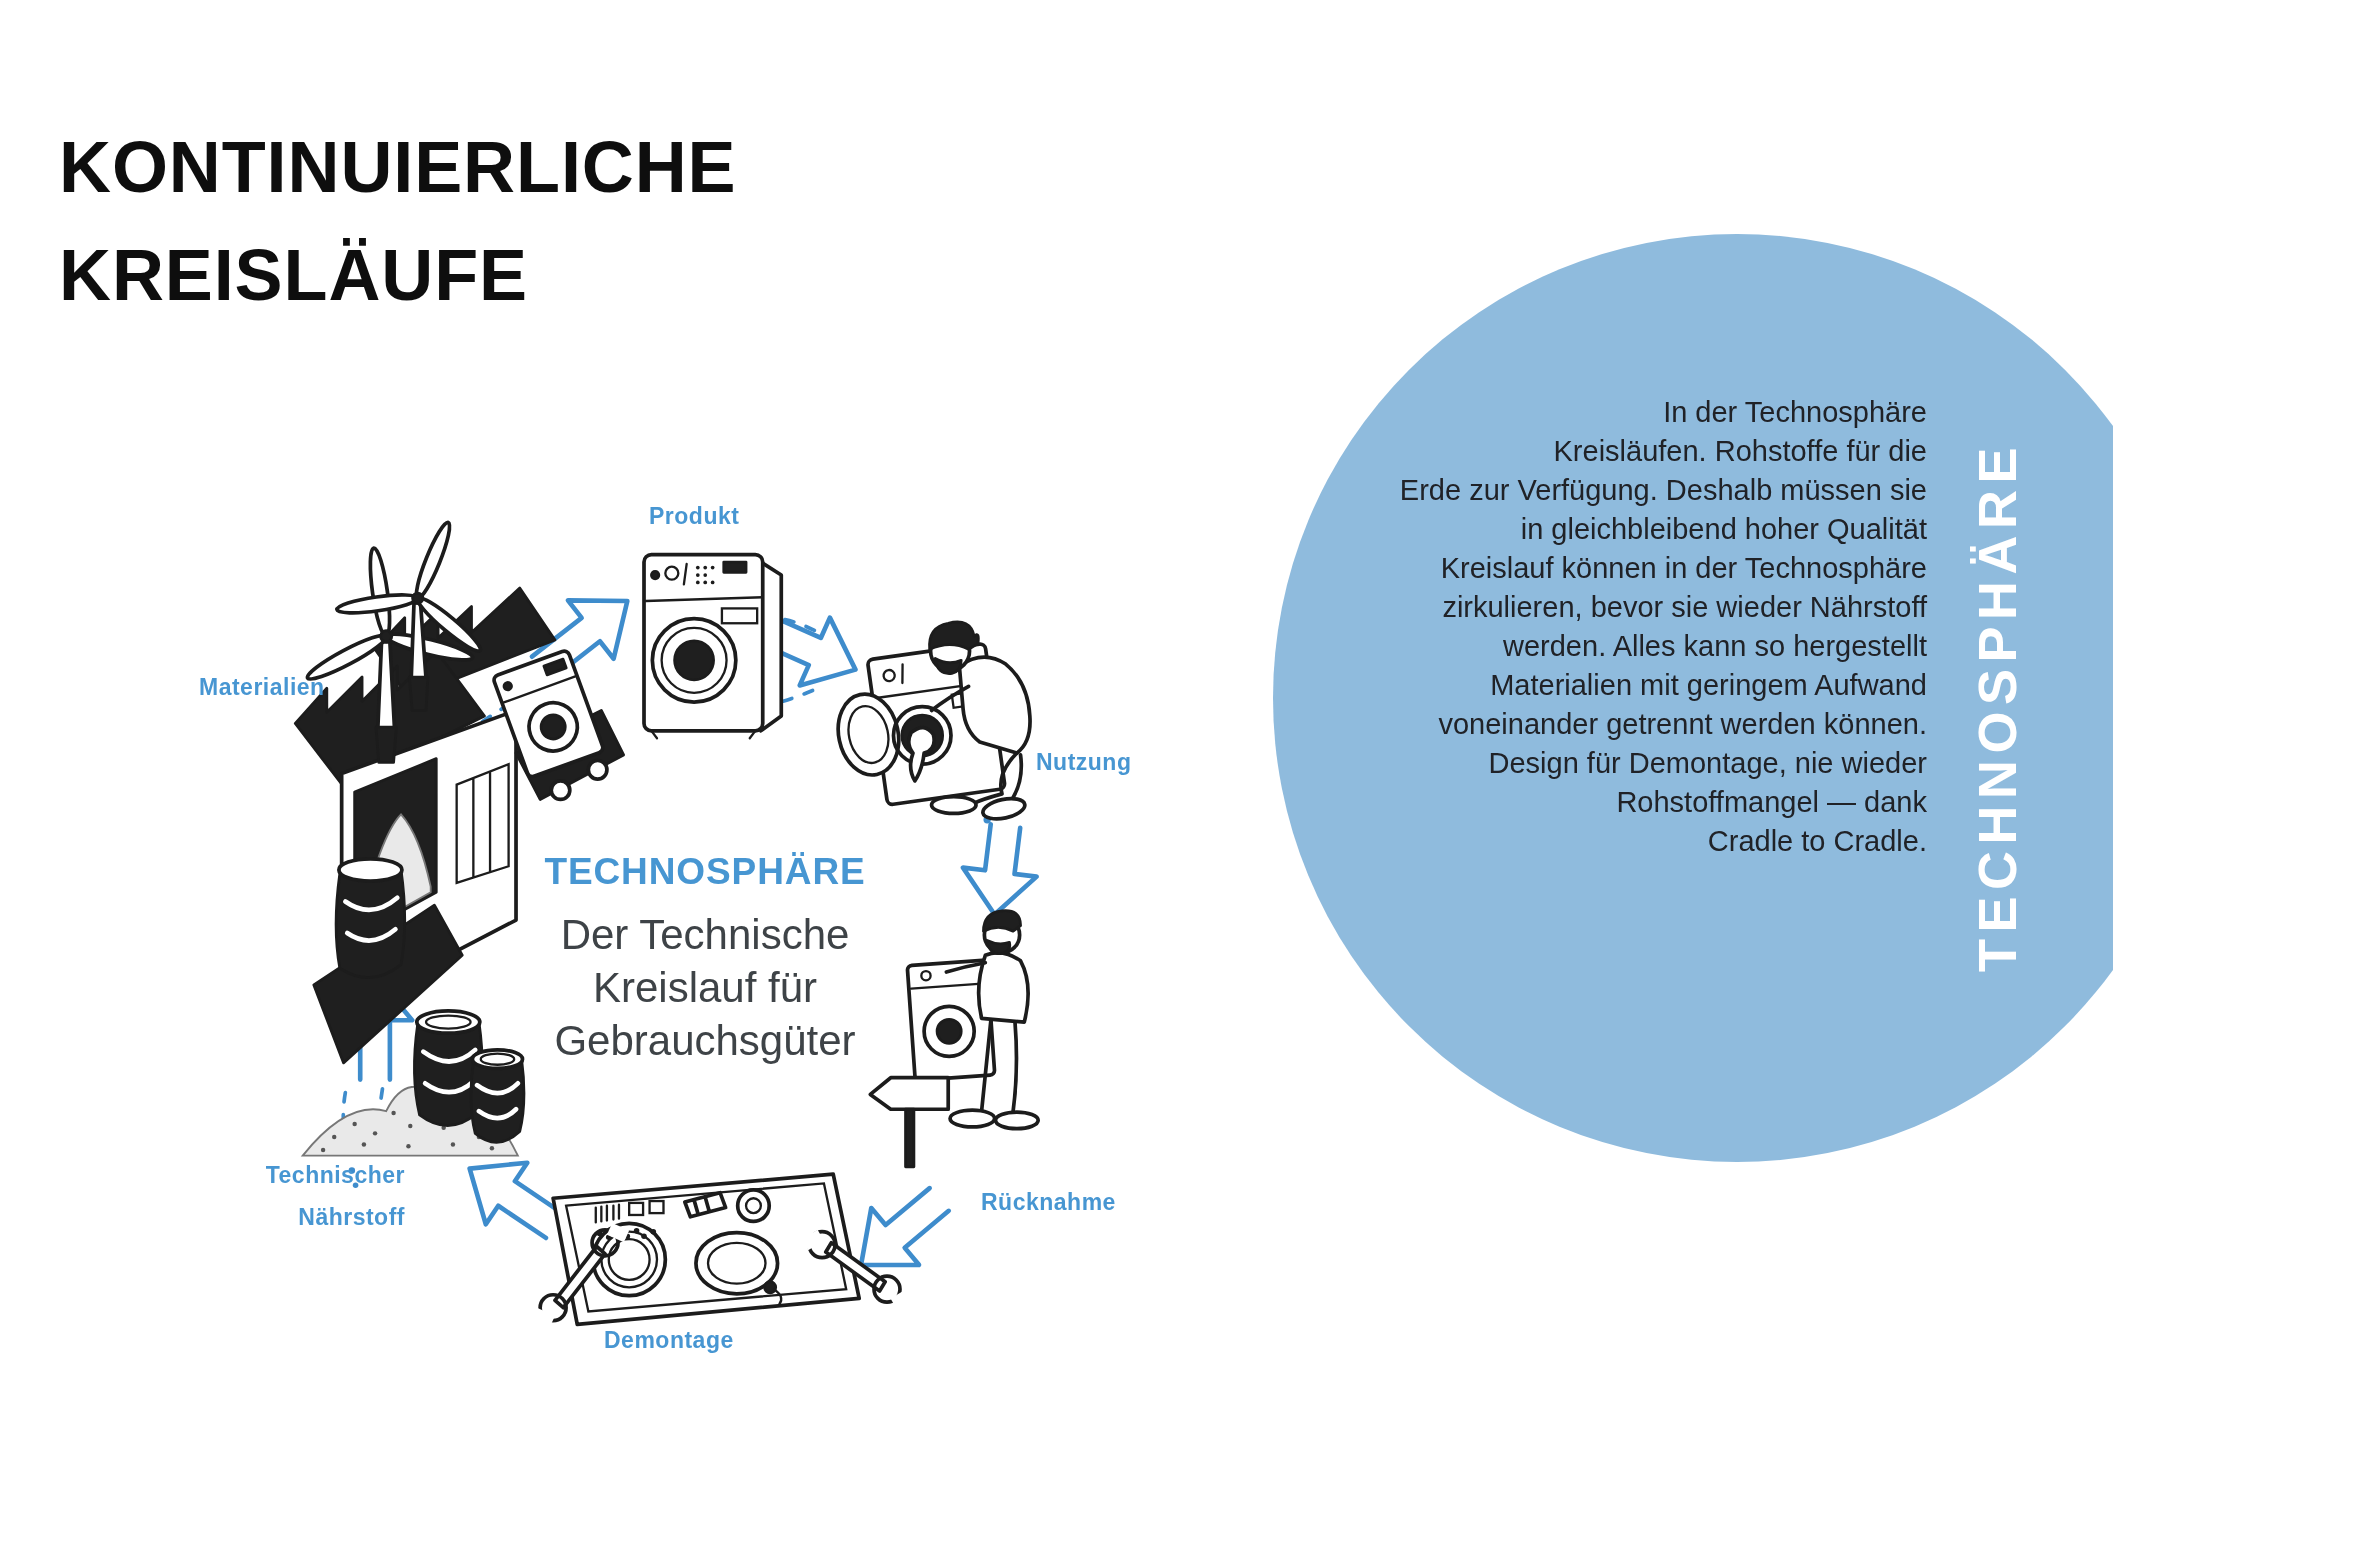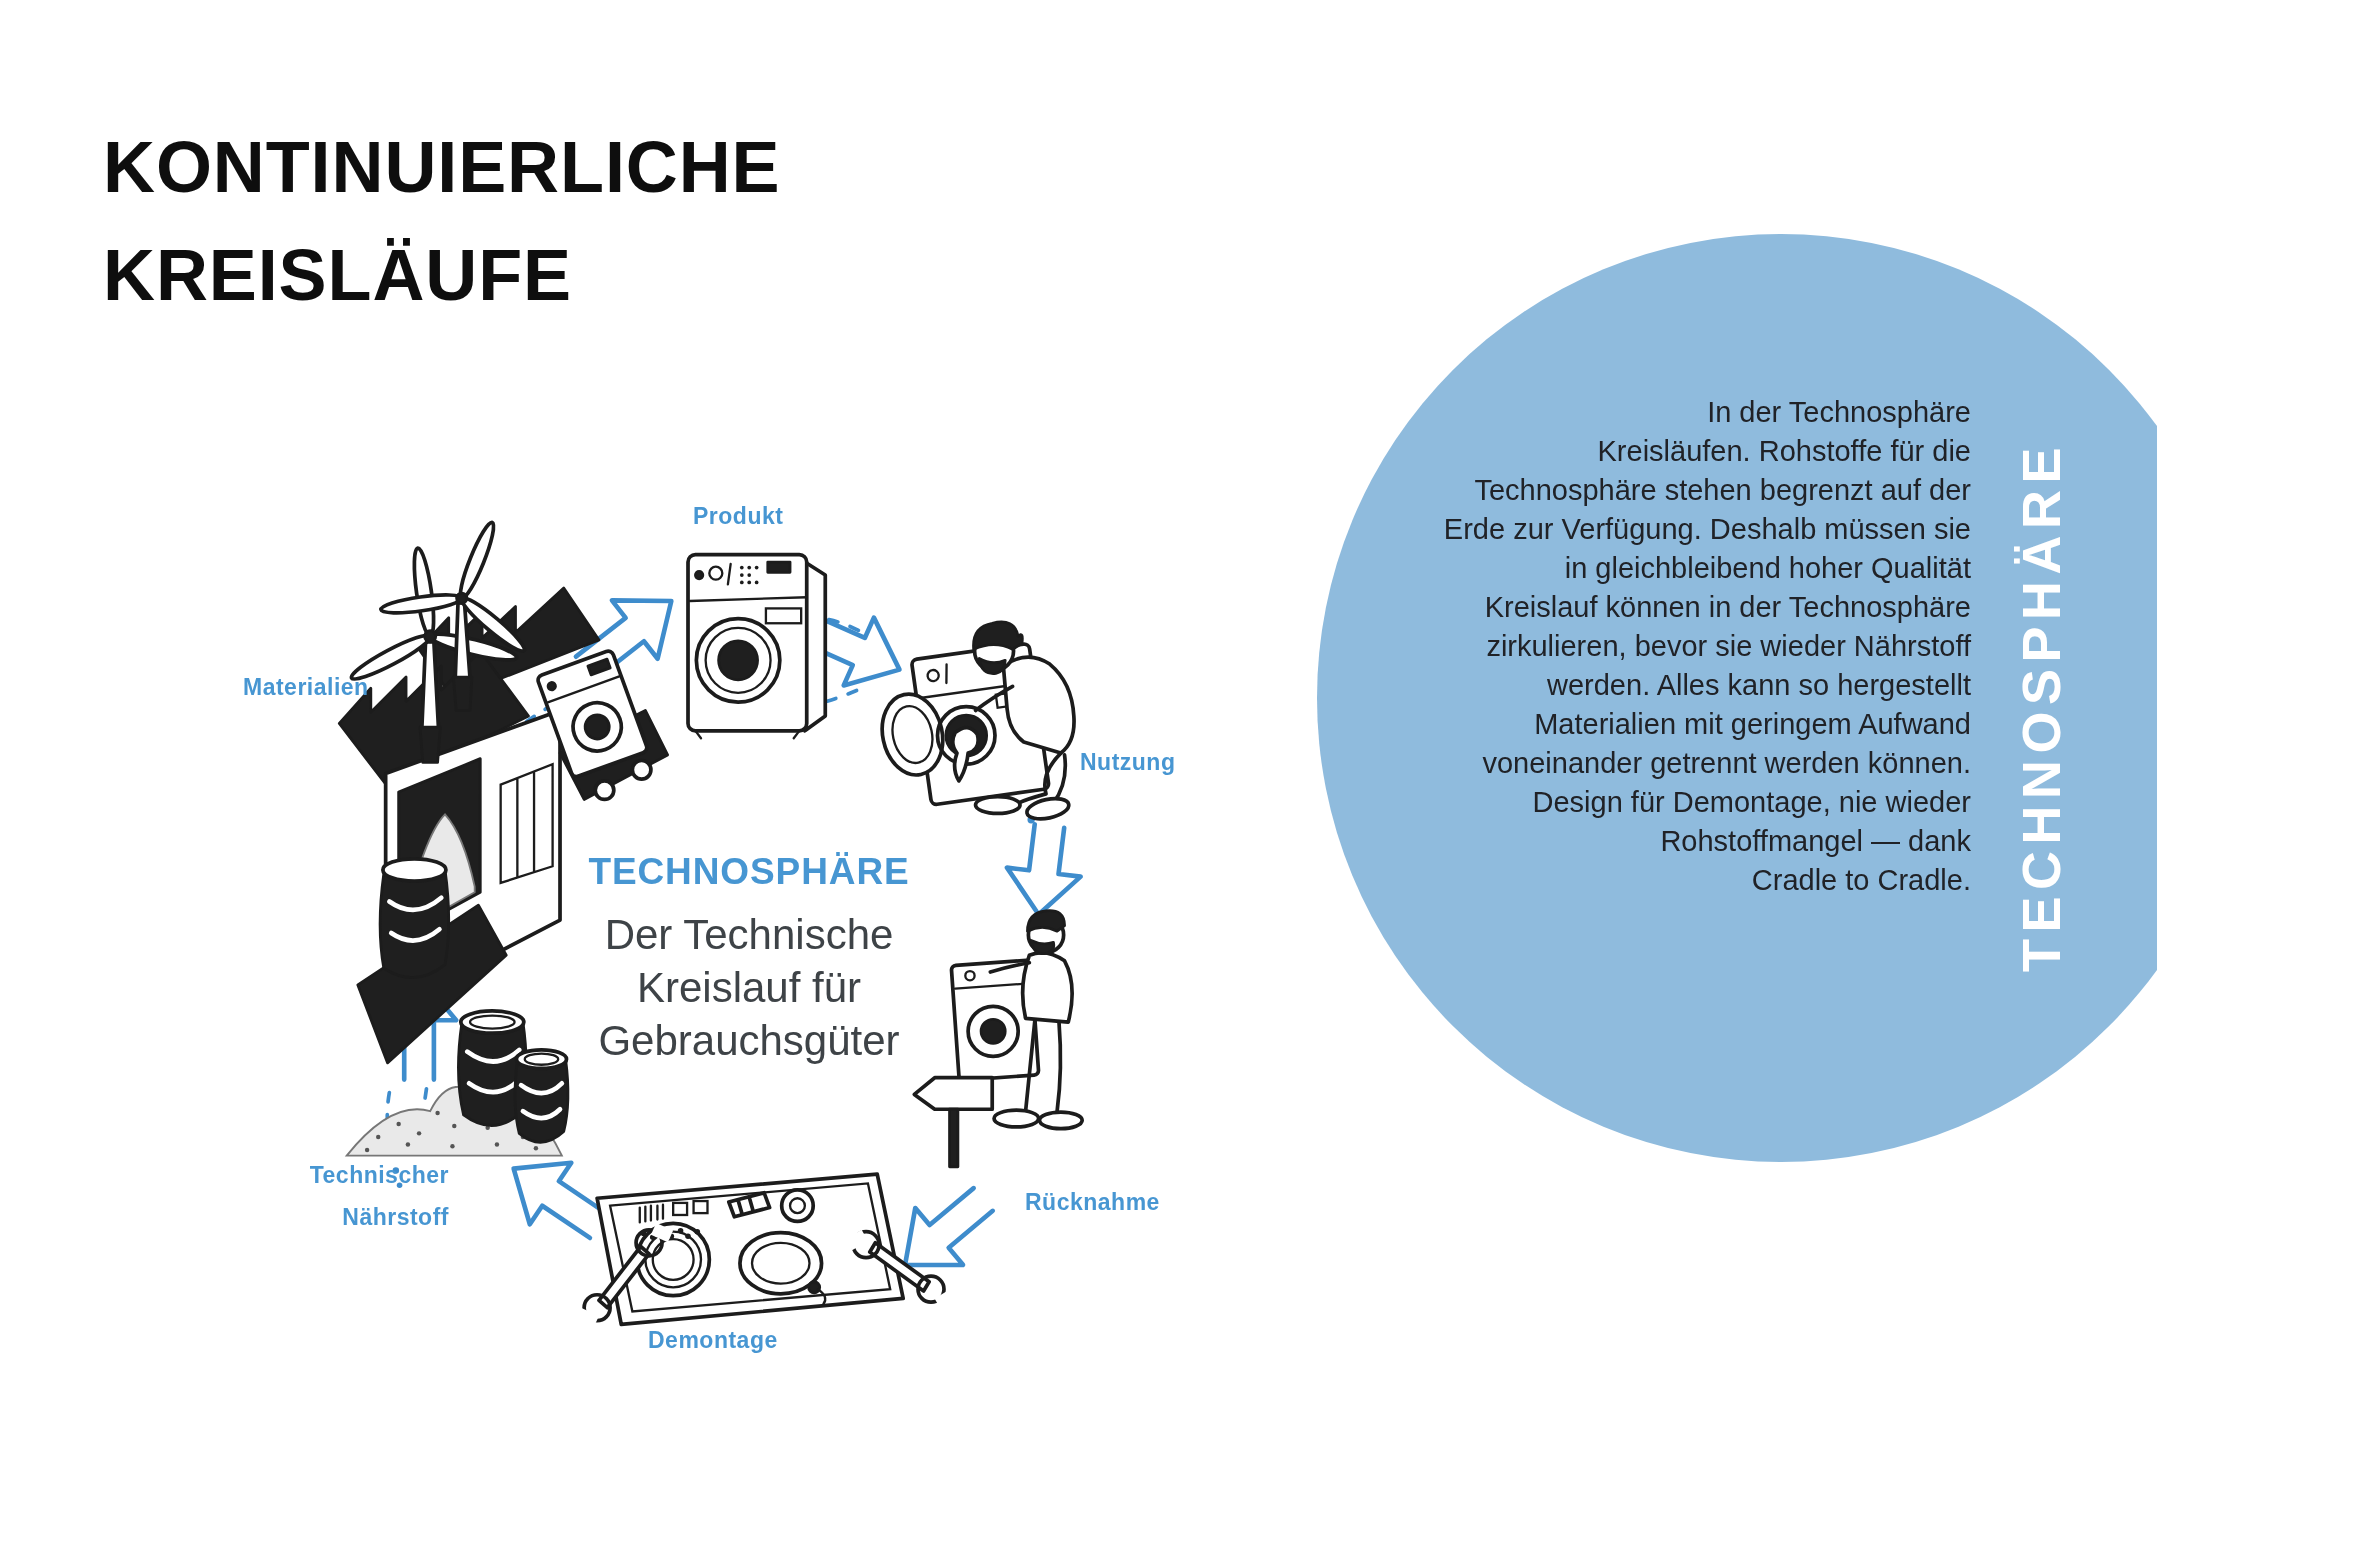--- a/index.html
+++ b/index.html
@@ -5,21 +5,21 @@
   :root{
     --label-blue:#4796D2;
     --arrow-blue:#3E8CCC;
     --circle-blue:#8FBBDD;
     --ink:#1c1c1c;
     --text-dark:#202227;
     --subtitle-gray:#3e4347;
   }
   html,body{margin:0;padding:0;background:#fff;}
   .page{position:relative;width:2113px;height:1547px;background:#fff;overflow:hidden;
-        font-family:"Liberation Sans",sans-serif;margin-left:44px;}
+        font-family:"Liberation Sans",sans-serif;}
 
   .title{position:absolute;left:59px;top:113px;margin:0;color:#0e0e0e;
          font-size:72px;font-weight:700;line-height:108px;letter-spacing:0.9px;}
   .title span{display:block;}
 
   
   .circle{position:absolute;left:1273px;top:234px;width:928px;height:928px;
           border-radius:50%;background:var(--circle-blue);}
   .circle-text{position:absolute;left:1317px;top:393px;width:610px;text-align:right;
                color:var(--text-dark);font-size:29px;line-height:39px;font-weight:400;}
@@ -62,21 +62,20 @@
 
   <h1 class="title">
       <span>KONTINUIERLICHE</span>
       <span>KREISLÄUFE</span>
     </h1>
 
   <div class="circle"></div>
   <div class="circle-text">
       <div>In der Technosphäre</div>
       <div>Kreisläufen. Rohstoffe für die</div>
-      <div>Technosphäre stehen begrenzt auf der</div>
       <div>Erde zur Verfügung. Deshalb müssen sie</div>
       <div>in gleichbleibend hoher Qualität</div>
       <div>Kreislauf können in der Technosphäre</div>
       <div>zirkulieren, bevor sie wieder Nährstoff</div>
       <div>werden. Alles kann so hergestellt</div>
       <div>Materialien mit geringem Aufwand</div>
       <div>voneinander getrennt werden können.</div>
       <div>Design für Demontage, nie wieder</div>
       <div>Rohstoffmangel — dank</div>
       <div>Cradle to Cradle.</div>

